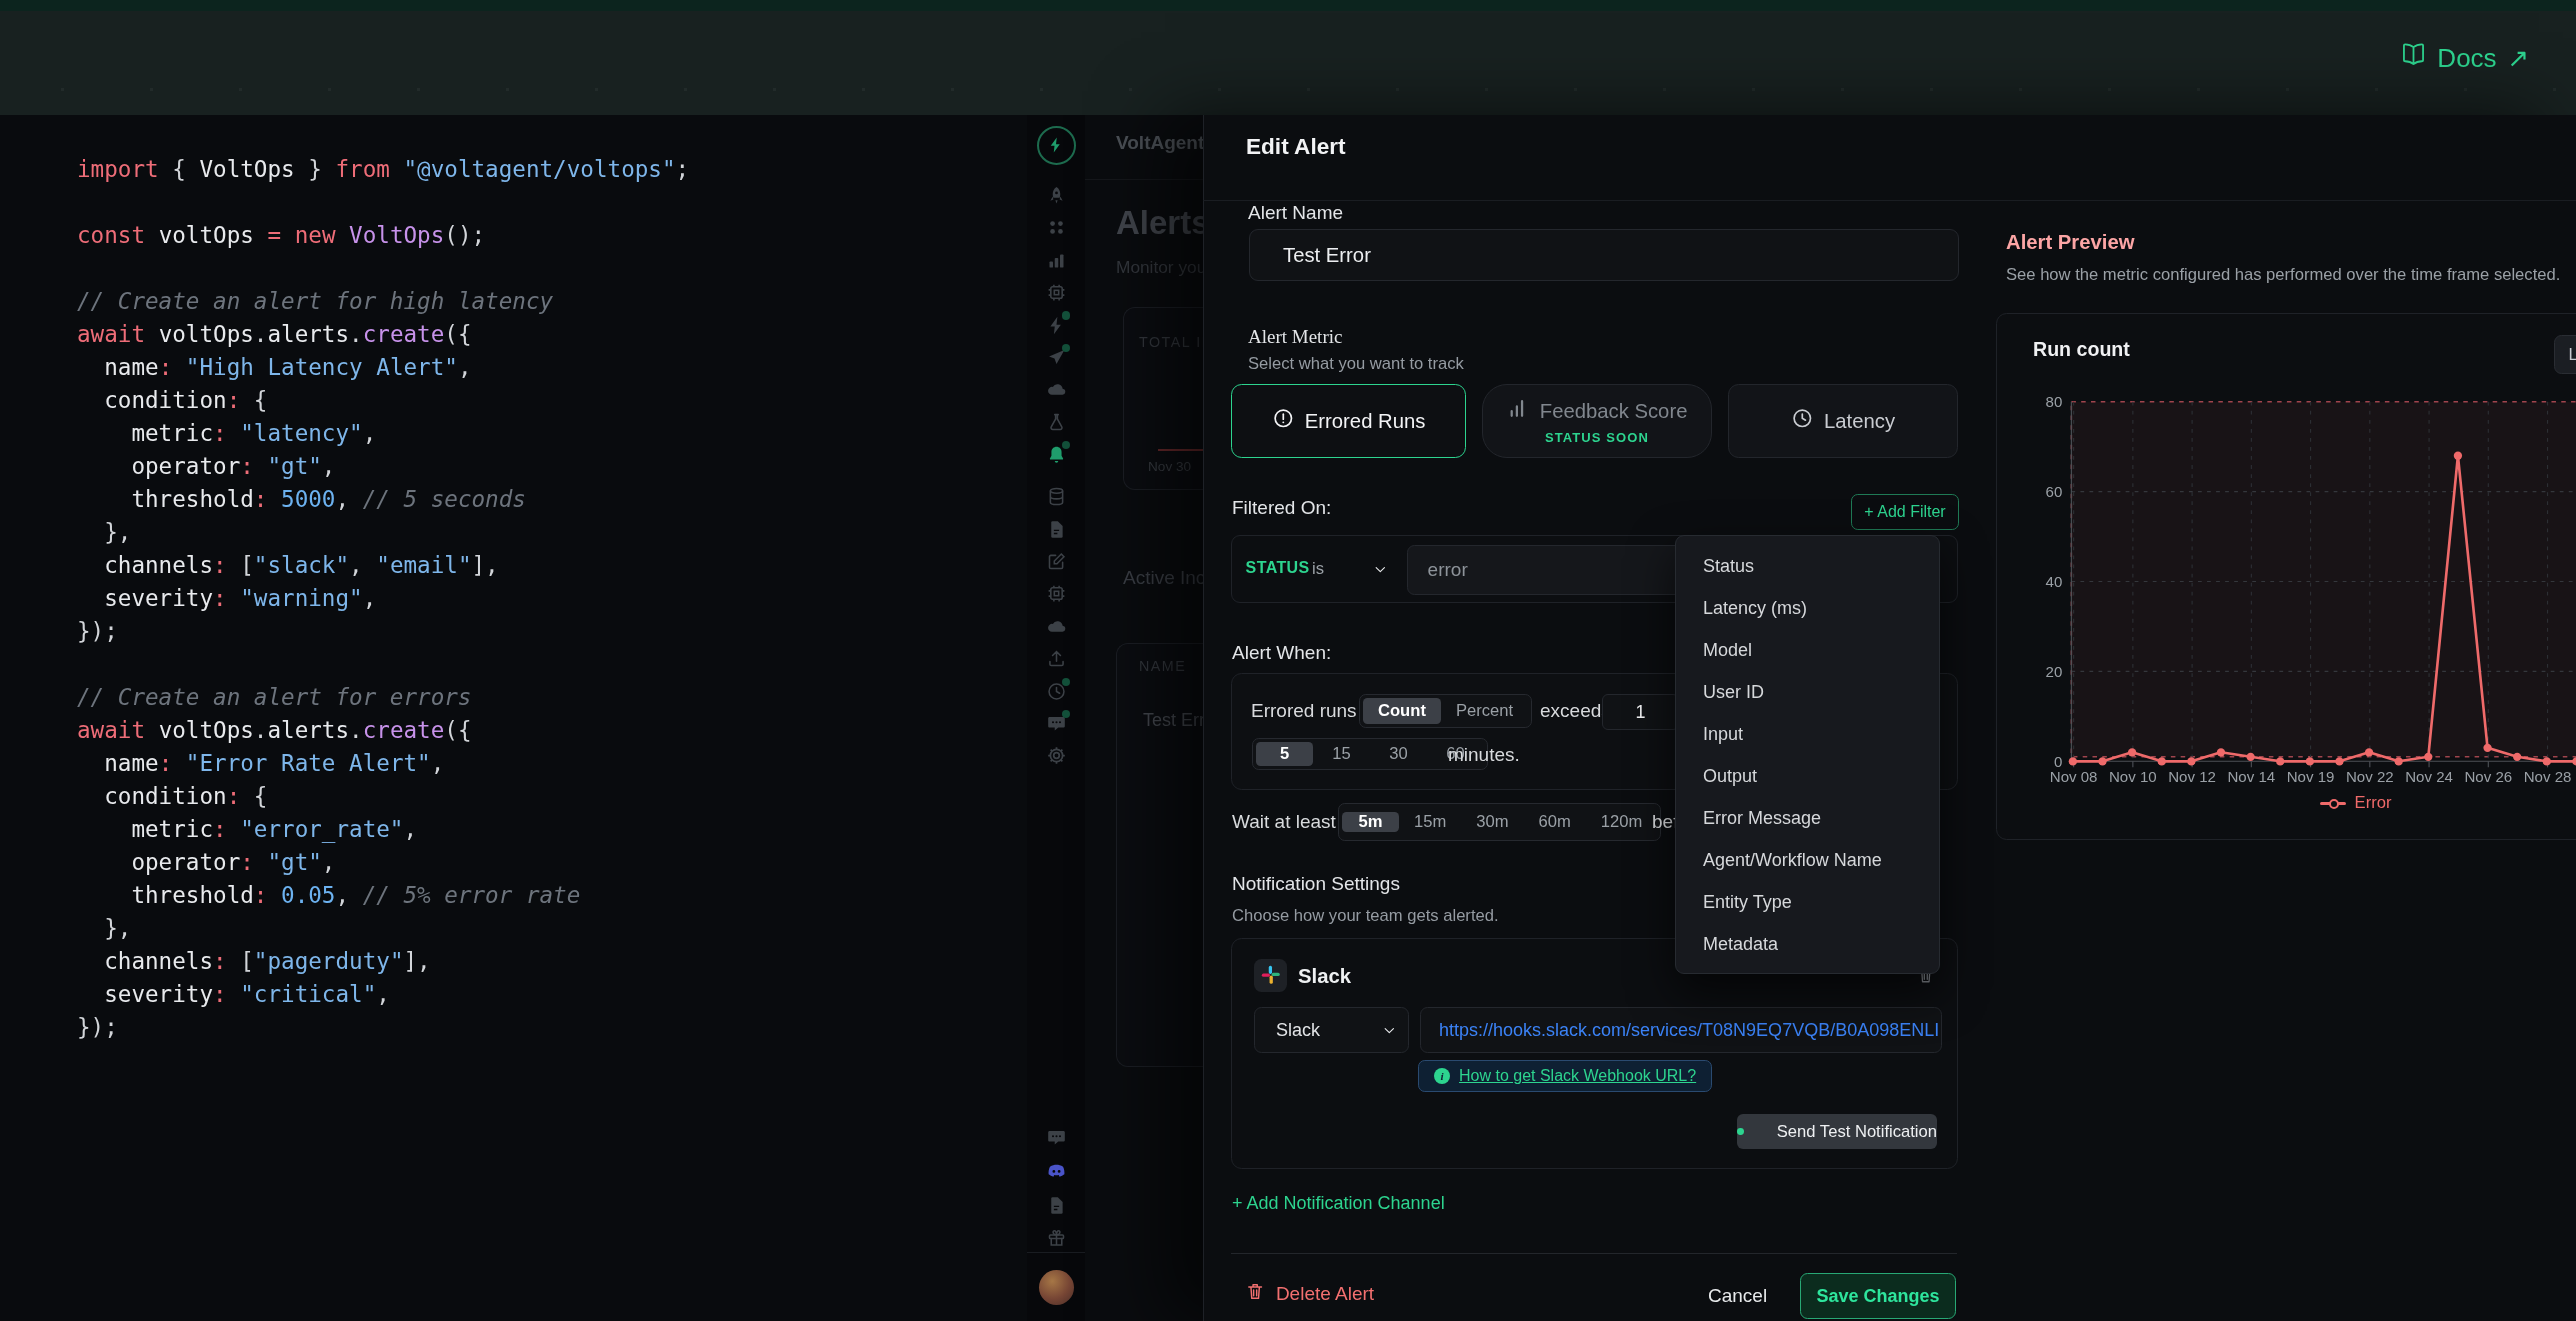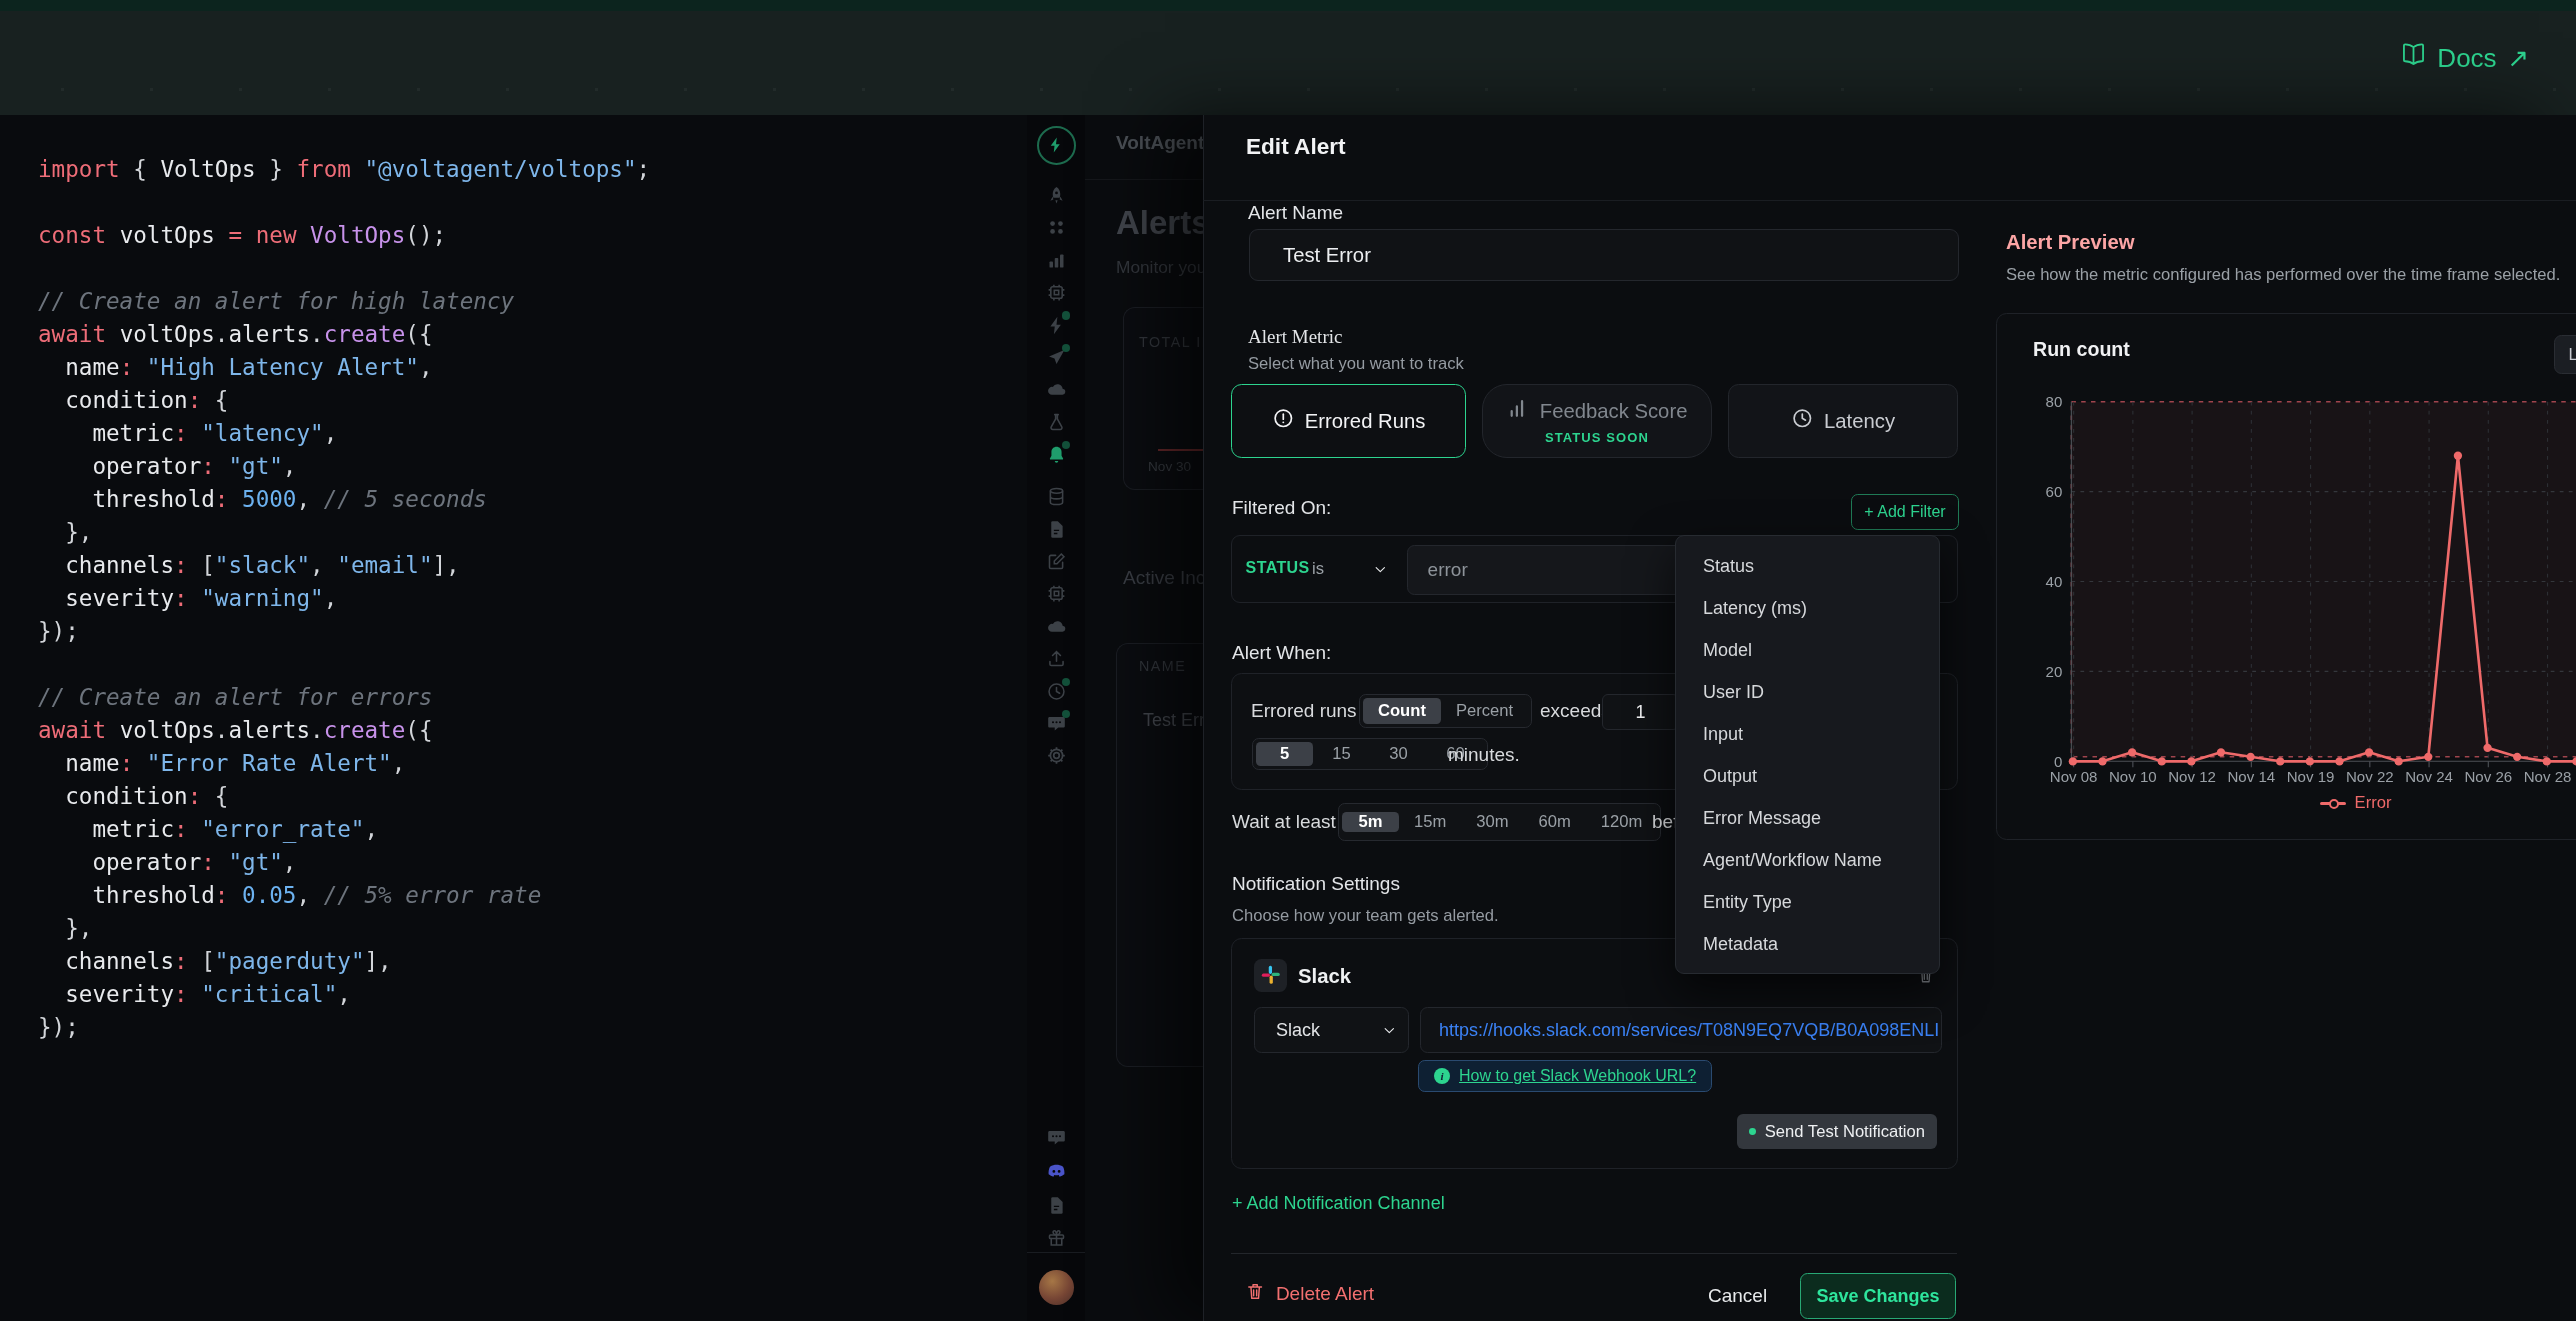--- a/index.html
+++ b/index.html
@@ -8,21 +8,21 @@
   .abs{position:absolute;}
   
   #topbar{left:0;top:0;width:2576px;height:115px;background:#182120;
     background-image:radial-gradient(rgba(255,255,255,.045) 1.7px,transparent 1.7px);
     background-size:89px 89px;background-position:18px 45px;}
   #topstrip{left:0;top:0;width:2576px;height:11.3px;background:#0c241e;}
   #topbar-title{left:49px;top:45px;font-size:25px;font-weight:500;color:#f2f4f4;letter-spacing:0.2px;}
   #docs-link{right:47px;top:41px;display:flex;align-items:center;gap:10.6px;color:#2dd48f;font-size:26px;position:absolute;cursor:pointer;}
   
   #code-panel{left:0;top:115px;width:1027px;height:1207px;background:#090b0e;overflow:hidden;}
-  .code-inner{padding:38px 0 0 38px;font-family:"DejaVu Sans Mono",monospace;font-size:22.6px;line-height:33px;white-space:pre;}
+  .code-inner{padding:38px 0 0 38px;font-family:"DejaVu Sans Mono",monospace;font-size:22.6px;line-height:33px;white-space:pre;margin-left:39px;}
   .tk-k{color:#ee6d78;} .tk-v{color:#e8eaed;} .tk-s{color:#7eb6ea;} .tk-n{color:#6cb2f0;}
   .tk-f{color:#c792ea;} .tk-c{color:#6d747d;font-style:italic;} .tk-p{color:#d2d5d9;}
   
   #sidebar{left:1027px;top:115px;width:58px;height:1207px;background:#07080b;border-right:0.8px solid #16181d;}
   .rail-col{position:absolute;left:0;top:0;width:58px;display:flex;flex-direction:column;align-items:center;}
   .rail-item{position:relative;width:22.6px;height:22.6px;margin-bottom:9.8px;color:#3c4147;display:flex;align-items:center;justify-content:center;}
   .rail-item svg{width:21px;height:21px;}
   .rail-item.active{color:#1f9d6c;}
   .rail-dot{position:absolute;right:-3px;top:-2.3px;width:8.3px;height:8.3px;border-radius:50%;background:#13503a;}
   #rail-logo{width:35px;height:35px;margin:10.6px 0 19.6px 0;border:2.3px solid #1d6b4e;border-radius:50%;
@@ -386,21 +386,21 @@
   </div>
   <div class="inputbox" style="left:188px;top:68px;width:520px;height:44px;overflow:hidden;">
     <span style="padding-left:18px;font-size:18px;color:#3b82f6;white-space:nowrap;">https://hooks.slack.com/services/T08N9EQ7VQB/B0A098ENLI</span>
   </div>
 
   <div class="link-pill" style="left:186px;top:121px;height:32px;">
     <span class="info-i">i</span>
     <span style="font-size:16px;color:#2dd48f;text-decoration:underline;white-space:nowrap;">How to get Slack Webhook URL?</span>
   </div>
 
-  <div class="abs" style="left:505px;top:175px;width:200px;height:35px;border-radius:6px;background:#33373d;display:flex;align-items:center;justify-content:center;gap:9px;cursor:pointer;">
+  <div class="abs" style="left:505px;top:175px;width:200px;height:35px;border-radius:6px;background:#33373d;display:flex;align-items:center;justify-content:space-between;gap:9px;cursor:pointer;">
     <span style="width:6.8px;height:6.8px;border-radius:50%;background:#2dd48f;"></span>
     <span style="font-size:16.6px;color:#eef0f2;white-space:nowrap;">Send Test Notification</span>
   </div>
 </div>
 
 <div class="abs green" style="left:1232px;top:1193px;font-size:18px;z-index:2;cursor:pointer;">+ Add Notification Channel</div>
 
 <div class="h-div" style="left:1231px;top:1253px;width:726px;background:#23262b;z-index:2;"></div>
 <div class="abs" style="left:1245px;top:1281px;display:flex;align-items:center;gap:10.6px;color:#f37070;font-size:19px;z-index:2;cursor:pointer;">
   <span><svg class="icon" viewBox="0 0 24 24" width="20.3" height="20.3" style="stroke-width:1.7">

